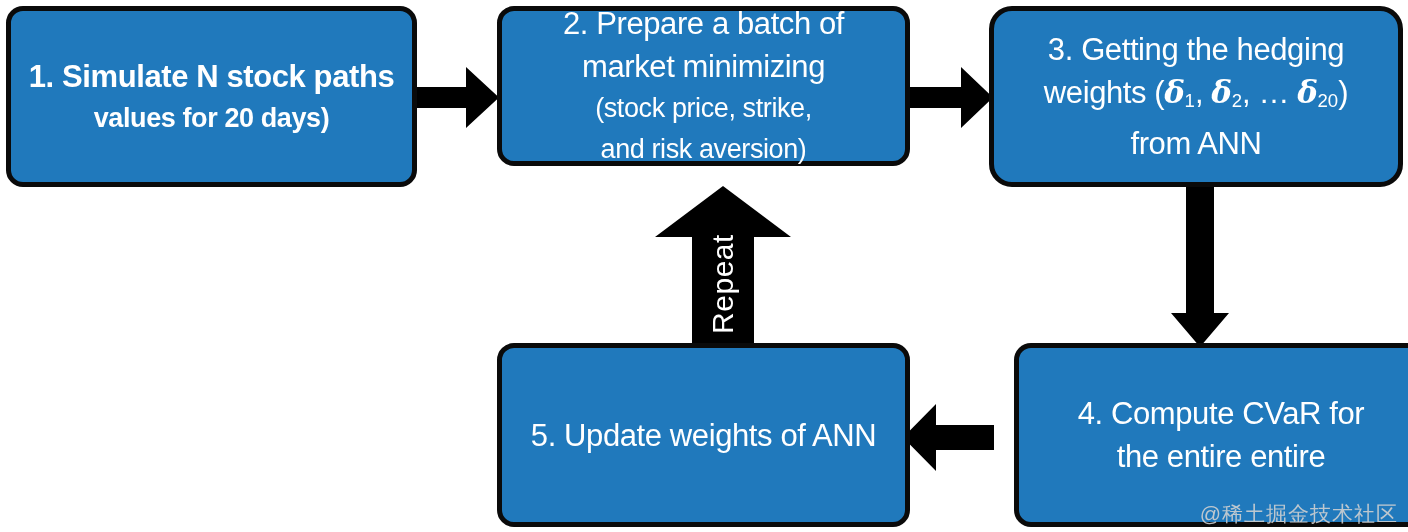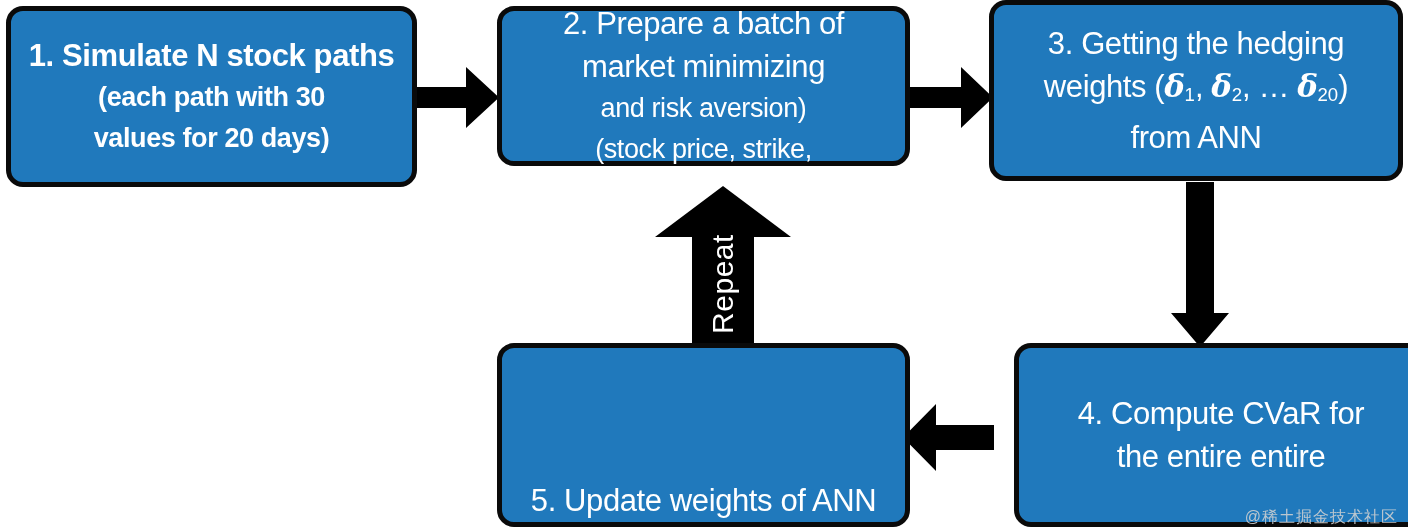--- a/index.html
+++ b/index.html
@@ -34,22 +34,22 @@
     color: var(--box-text);
     display: flex;
     flex-direction: column;
     align-items: center;
     justify-content: center;
     text-align: center;
     letter-spacing: -0.4px;
   }
   .box1 { left: 6px;   top: 6px;   width: 411px; height: 181px; font-weight: bold; }
   .box2 { left: 497px; top: 6px;   width: 413px; height: 160px; text-align: right; }
-  .box3 { left: 989px; top: 0;   width: 414px; height: 181px; }
-  .box5 { left: 497px; top: 343px; width: 413px; height: 184px; justify-content: flex-end; }
+  .box3 { left: 989px; top: 6px;   width: 414px; height: 181px; border-radius: 23px; }
+  .box5 { left: 497px; top: 343px; width: 413px; height: 184px; }
   .box4 { left: 1014px; top: 343px; width: 414px; height: 184px; }
   .line.main { font-size: 31px; line-height: 43px; white-space: nowrap; }
   .line.sub  { font-size: 27px; line-height: 41px; white-space: nowrap; }
   .delta {
     font-family: "DejaVu Serif", serif;
     font-style: italic;
     font-weight: bold;
   }
   .dsub {
     font-size: 0.6em;
@@ -65,50 +65,49 @@
     color: var(--box-text);
     font-size: 30px;
     letter-spacing: 0.5px;
     white-space: nowrap;
   }
   .watermark {
     position: absolute;
     right: 10px;
     bottom: 4px;
     z-index: 3;
-    font-size: 16px;
+    font-size: 21px;
     color: #d2d2d2;
     opacity: 0.88;
     letter-spacing: 1px;
   }
 </style>
 </head>
 <body>
 
 <div class="canvas">
 
   <svg class="arrows-layer" viewBox="0 0 1408 532" width="1408" height="532" xmlns="http://www.w3.org/2000/svg">
     <polygon fill="currentColor" points="408,87 466,87 466,67 499,97.5 466,128 466,108 408,108"></polygon>
     <polygon fill="currentColor" points="903,87 961,87 961,67 993,97.5 961,128 961,108 903,108"></polygon>
     <polygon fill="currentColor" points="1186,182 1214,182 1214,313 1229,313 1200,347 1171,313 1186,313"></polygon>
     <polygon fill="currentColor" points="994,425 994,450 936,450 936,471 903,437.5 936,404 936,425"></polygon>
     <polygon fill="currentColor" points="692,347 692,237 655,237 723,186 791,237 754,237 754,347"></polygon>
   </svg>
 
   <div class="flow-box box1">
     <div class="line main">1. Simulate N stock paths</div>
-    <div class="line sub">(each path with 30</div>
     <div class="line sub">values for 20 days)</div>
   </div>
 
   <div class="flow-box box2">
     <div class="line main">2. Prepare a batch of</div>
     <div class="line main">market minimizing</div>
+    <div class="line sub">(stock price, strike,</div>
     <div class="line sub">and risk aversion)</div>
-    <div class="line sub">(stock price, strike,</div>
   </div>
 
   <div class="flow-box box3">
     <div class="line main">3. Getting the hedging</div>
     <div class="line main"><span>weights (</span><span class="delta">δ</span><span class="dsub">1</span><span>, </span><span class="delta">δ</span><span class="dsub">2</span><span>, … </span><span class="delta">δ</span><span class="dsub">20</span><span>)</span></div>
     <div class="line main">from ANN</div>
   </div>
 
   <div class="flow-box box5">
     <div class="line main">5. Update weights of ANN</div>

